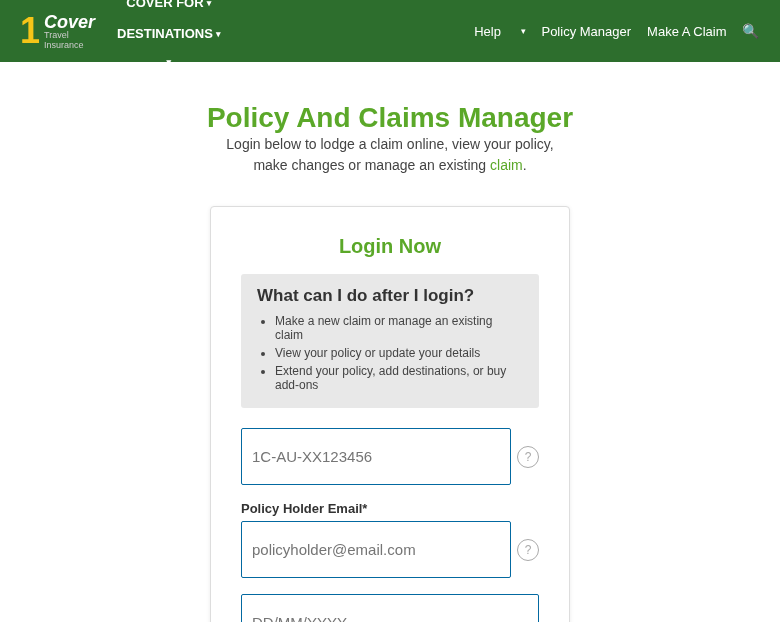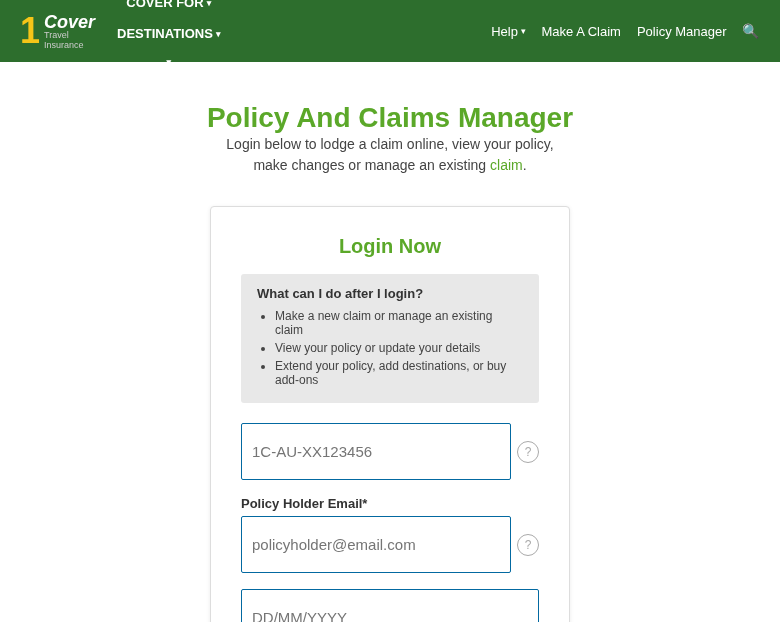--- a/index.html
+++ b/index.html
@@ -12,39 +12,39 @@
     .logo-cover { display: flex; flex-direction: column; }
     .logo-cover-text { color: #fff; font-size: 18px; font-style: italic; font-weight: 700; line-height: 1; }
     .logo-travel { color: #ccc; font-size: 9px; line-height: 1; }
     .logo-insurance { color: #ccc; font-size: 9px; }
 
     .nav-left { display: flex; align-items: center; gap: 8px; margin-left: 10px; flex-direction: column; }
     .nav-item { color: #fff; font-size: 13px; font-weight: 700; text-transform: uppercase; cursor: pointer; display: flex; align-items: center; gap: 3px; padding: 4px 6px; }
     .nav-arrow { font-size: 9px; color: #fff; }
 
     .nav-right { display: flex; align-items: center; gap: 16px; }
-    .nav-right-item { color: #fff; font-size: 13px; cursor: pointer; display: flex; align-items: center; gap: 3px; }
+    .nav-right-item { color: #fff; font-size: 13px; cursor: pointer; display: flex; align-items: center; gap: 20px; }
     .contact-btn { border: 1px solid #fff; color: #fff; background: transparent; padding: 5px 12px; font-size: 13px; cursor: pointer; border-radius: 2px; }
 
     
     .main { background: #fff; min-height: 560px; padding: 40px 20px; display: flex; flex-direction: column; align-items: center; }
 
     .page-title { font-size: 28px; font-weight: 400; color: #333; text-align: center; }
     .page-title span { color: #5ba829; font-weight: 700; }
 
     .page-subtitle { font-size: 14px; color: #444; text-align: center; max-width: 340px; line-height: 1.5; margin-bottom: 30px; }
     .page-subtitle a { color: #5ba829; text-decoration: none; }
 
     
     .login-card { background: #fff; border: 1px solid #ddd; border-radius: 4px; width: 360px; padding: 28px 30px 30px; box-shadow: 0 1px 4px rgba(0,0,0,0.08); }
 
     .login-now-title { color: #5ba829; font-size: 20px; font-weight: 600; text-align: center; margin-bottom: 16px; }
 
     .info-box { background: #e8e8e8; border-radius: 3px; padding: 12px 16px; margin-bottom: 20px; }
-    .info-box-title { font-size: 13px; font-weight: 700; color: #333; margin-bottom: 8px; }
+    .info-box-title { font-size: 17px; font-weight: 700; color: #333; margin-bottom: 8px; }
     .info-box ul { list-style: disc; padding-left: 18px; }
     .info-box ul li { font-size: 12px; color: #444; margin-bottom: 4px; }
 
     .form-group { margin-bottom: 16px; }
     .form-label { font-size: 13px; color: #333; font-weight: 600; margin-bottom: 5px; display: block; }
     .input-row { display: flex; align-items: center; gap: 6px; }
     .form-input { width: 100%; border: 1px solid #0369a1; border-radius: 2px; padding: 19px 10px; font-size: 15px; color: #555; background: #fff; outline: none; }
     .help-icon { width: 22px; height: 22px; border-radius: 50%; border: 1px solid #aaa; color: #aaa; font-size: 12px; display: flex; align-items: center; justify-content: center; cursor: pointer; flex-shrink: 0; }
 
     .search-icon-nav { font-size: 14px; color: #fff; cursor: pointer; }
@@ -76,22 +76,22 @@
           <span class="nav-arrow">▾</span>
         </span>
       </nav>
     </div>
 
     <div class="nav-right">
       <span class="nav-right-item">
         <span>Help</span>
         <span class="nav-arrow">▾</span>
       </span>
+      <span class="nav-right-item">Policy Manager</span>
       <span class="nav-right-item">Make A Claim</span>
-      <span class="nav-right-item">Policy Manager</span>
       <span class="search-icon-nav">🔍</span>
     </div>
   </div>
 </header>
 
 <main class="main">
   <h1 class="page-title">
     <span>Policy And Claims </span><span style="color:#5ba829; font-weight:700;">Manager</span>
   </h1>
   <p class="page-subtitle">

